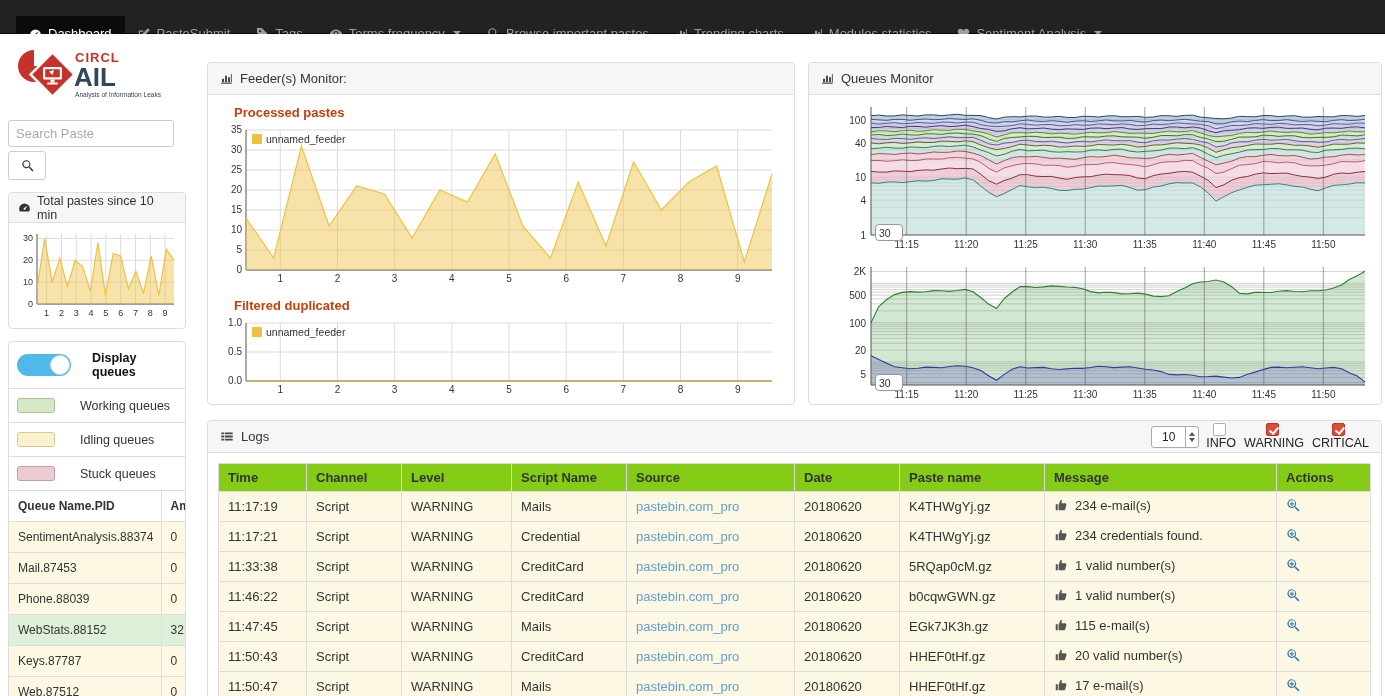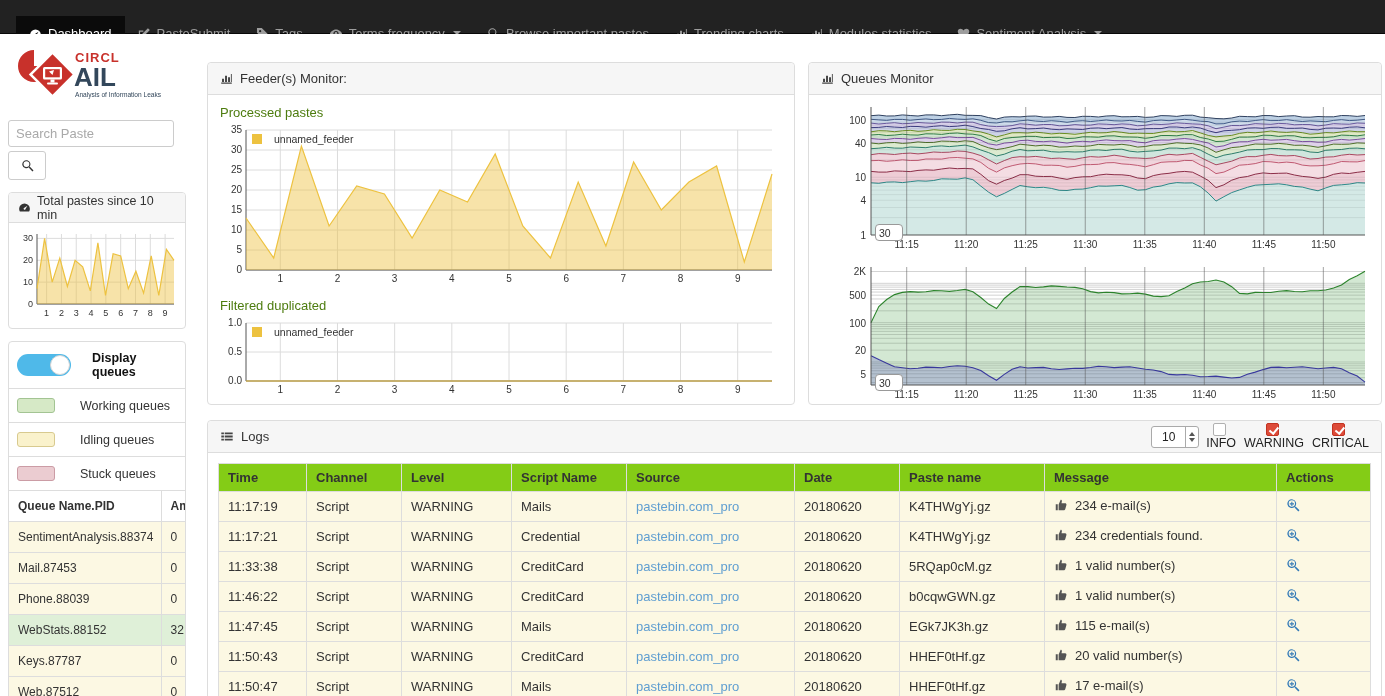--- a/index.html
+++ b/index.html
@@ -68,23 +68,23 @@
   tr.idling { background:#fcf8e3; }
   tr.working { background:#dff0d8; }
 
   
   #feeder-panel { left:207px; top:28px; width:588px; height:343px; }
   #queues-panel { left:808px; top:28px; width:574px; height:343px; }
   #logs-panel   { left:207px; top:386px; width:1175px; height:360px; }
   .panel-bd { padding:10px; position:relative; }
   #queues-panel .panel-bd { padding:6px 10px; }
 
-  .chart-title { font-size:13px; font-weight:normal; color:#4d7c0f; margin:0 0 2px 2px; }
+  .chart-title { font-size:13px; font-weight:bold; color:#c2410c; margin:0 0 2px 16px; }
   .chart-wrap { position:relative; }
-  .dy-legend { position:absolute; display:flex; align-items:center; gap:12px; font-size:10.5px; color:#333; }
+  .dy-legend { position:absolute; display:flex; align-items:center; gap:4px; font-size:10.5px; color:#333; }
   .dy-legend .sw { width:10px; height:10px; background:#edc240; display:inline-block; }
   .axlbl { font-size:10px; fill:#333; }
   .axlbl-sm { font-size:9px; fill:#333; }
   .roller {
     position:absolute; width:28px; height:17px; border:1px solid #999; border-radius:4px;
     font-size:10.5px; color:#333; padding:0 3px; background:#fff; outline:none;
     font-family:"Liberation Sans", sans-serif;
   }
 
   

